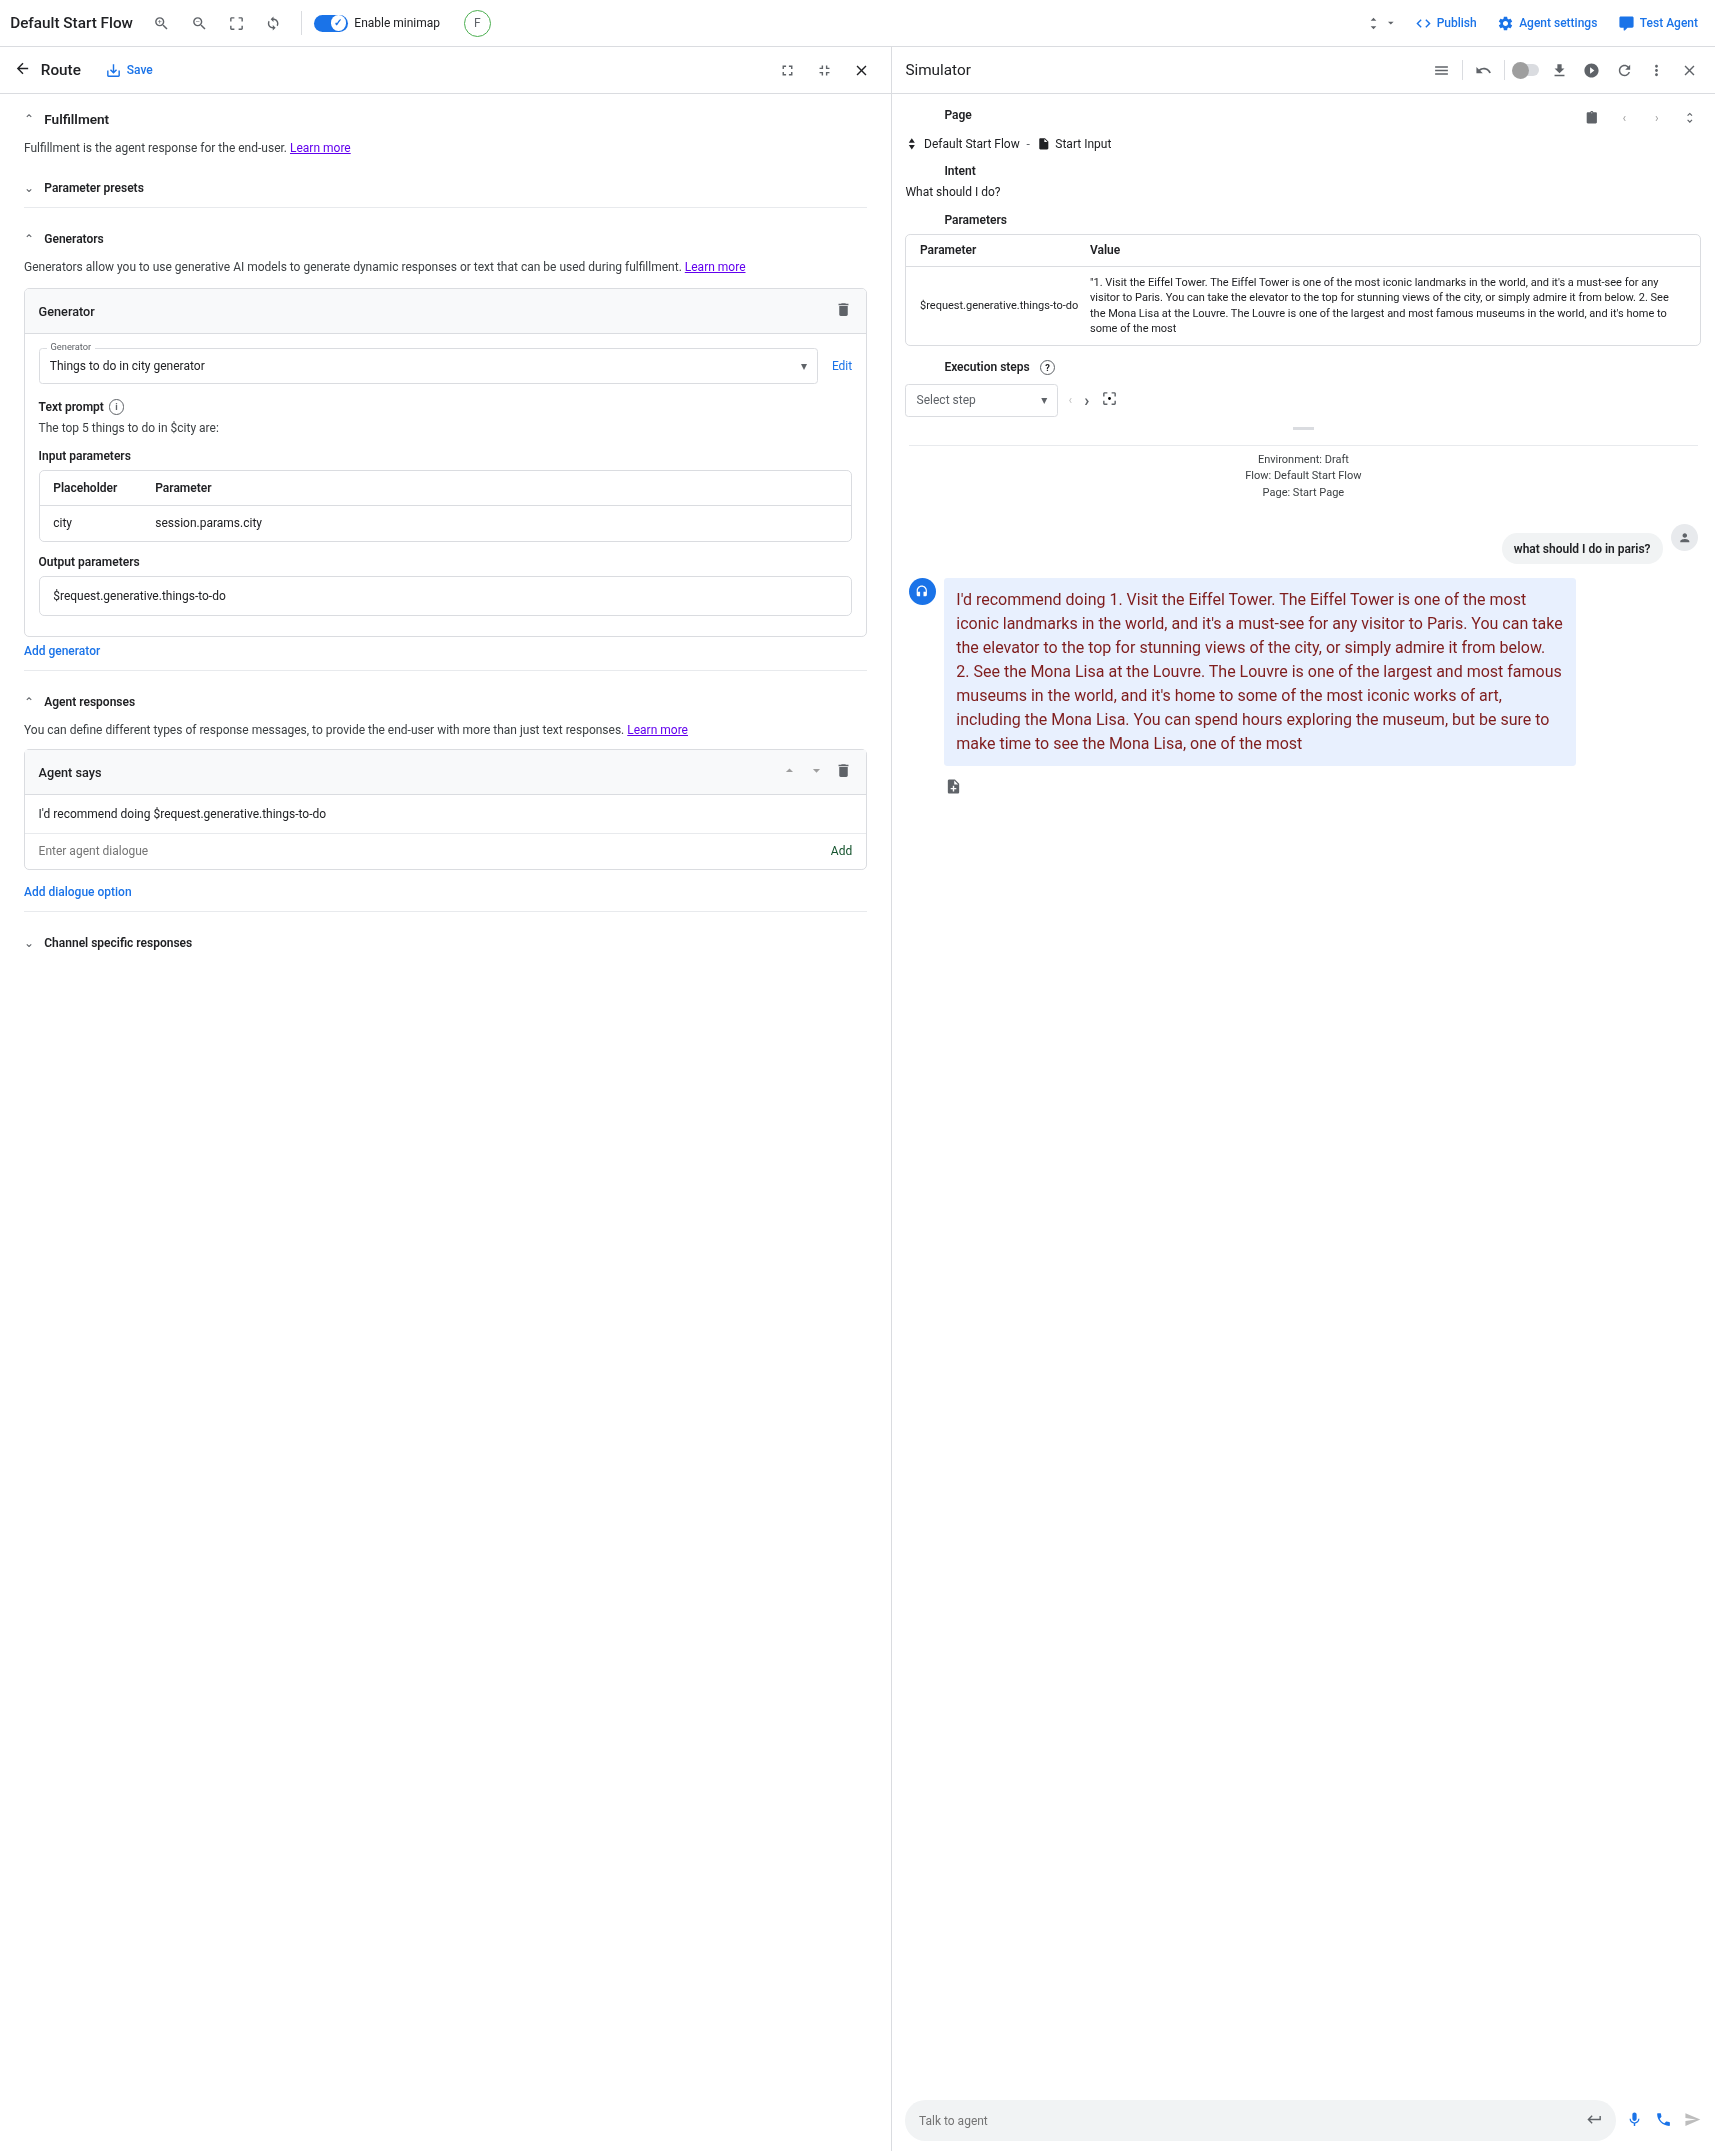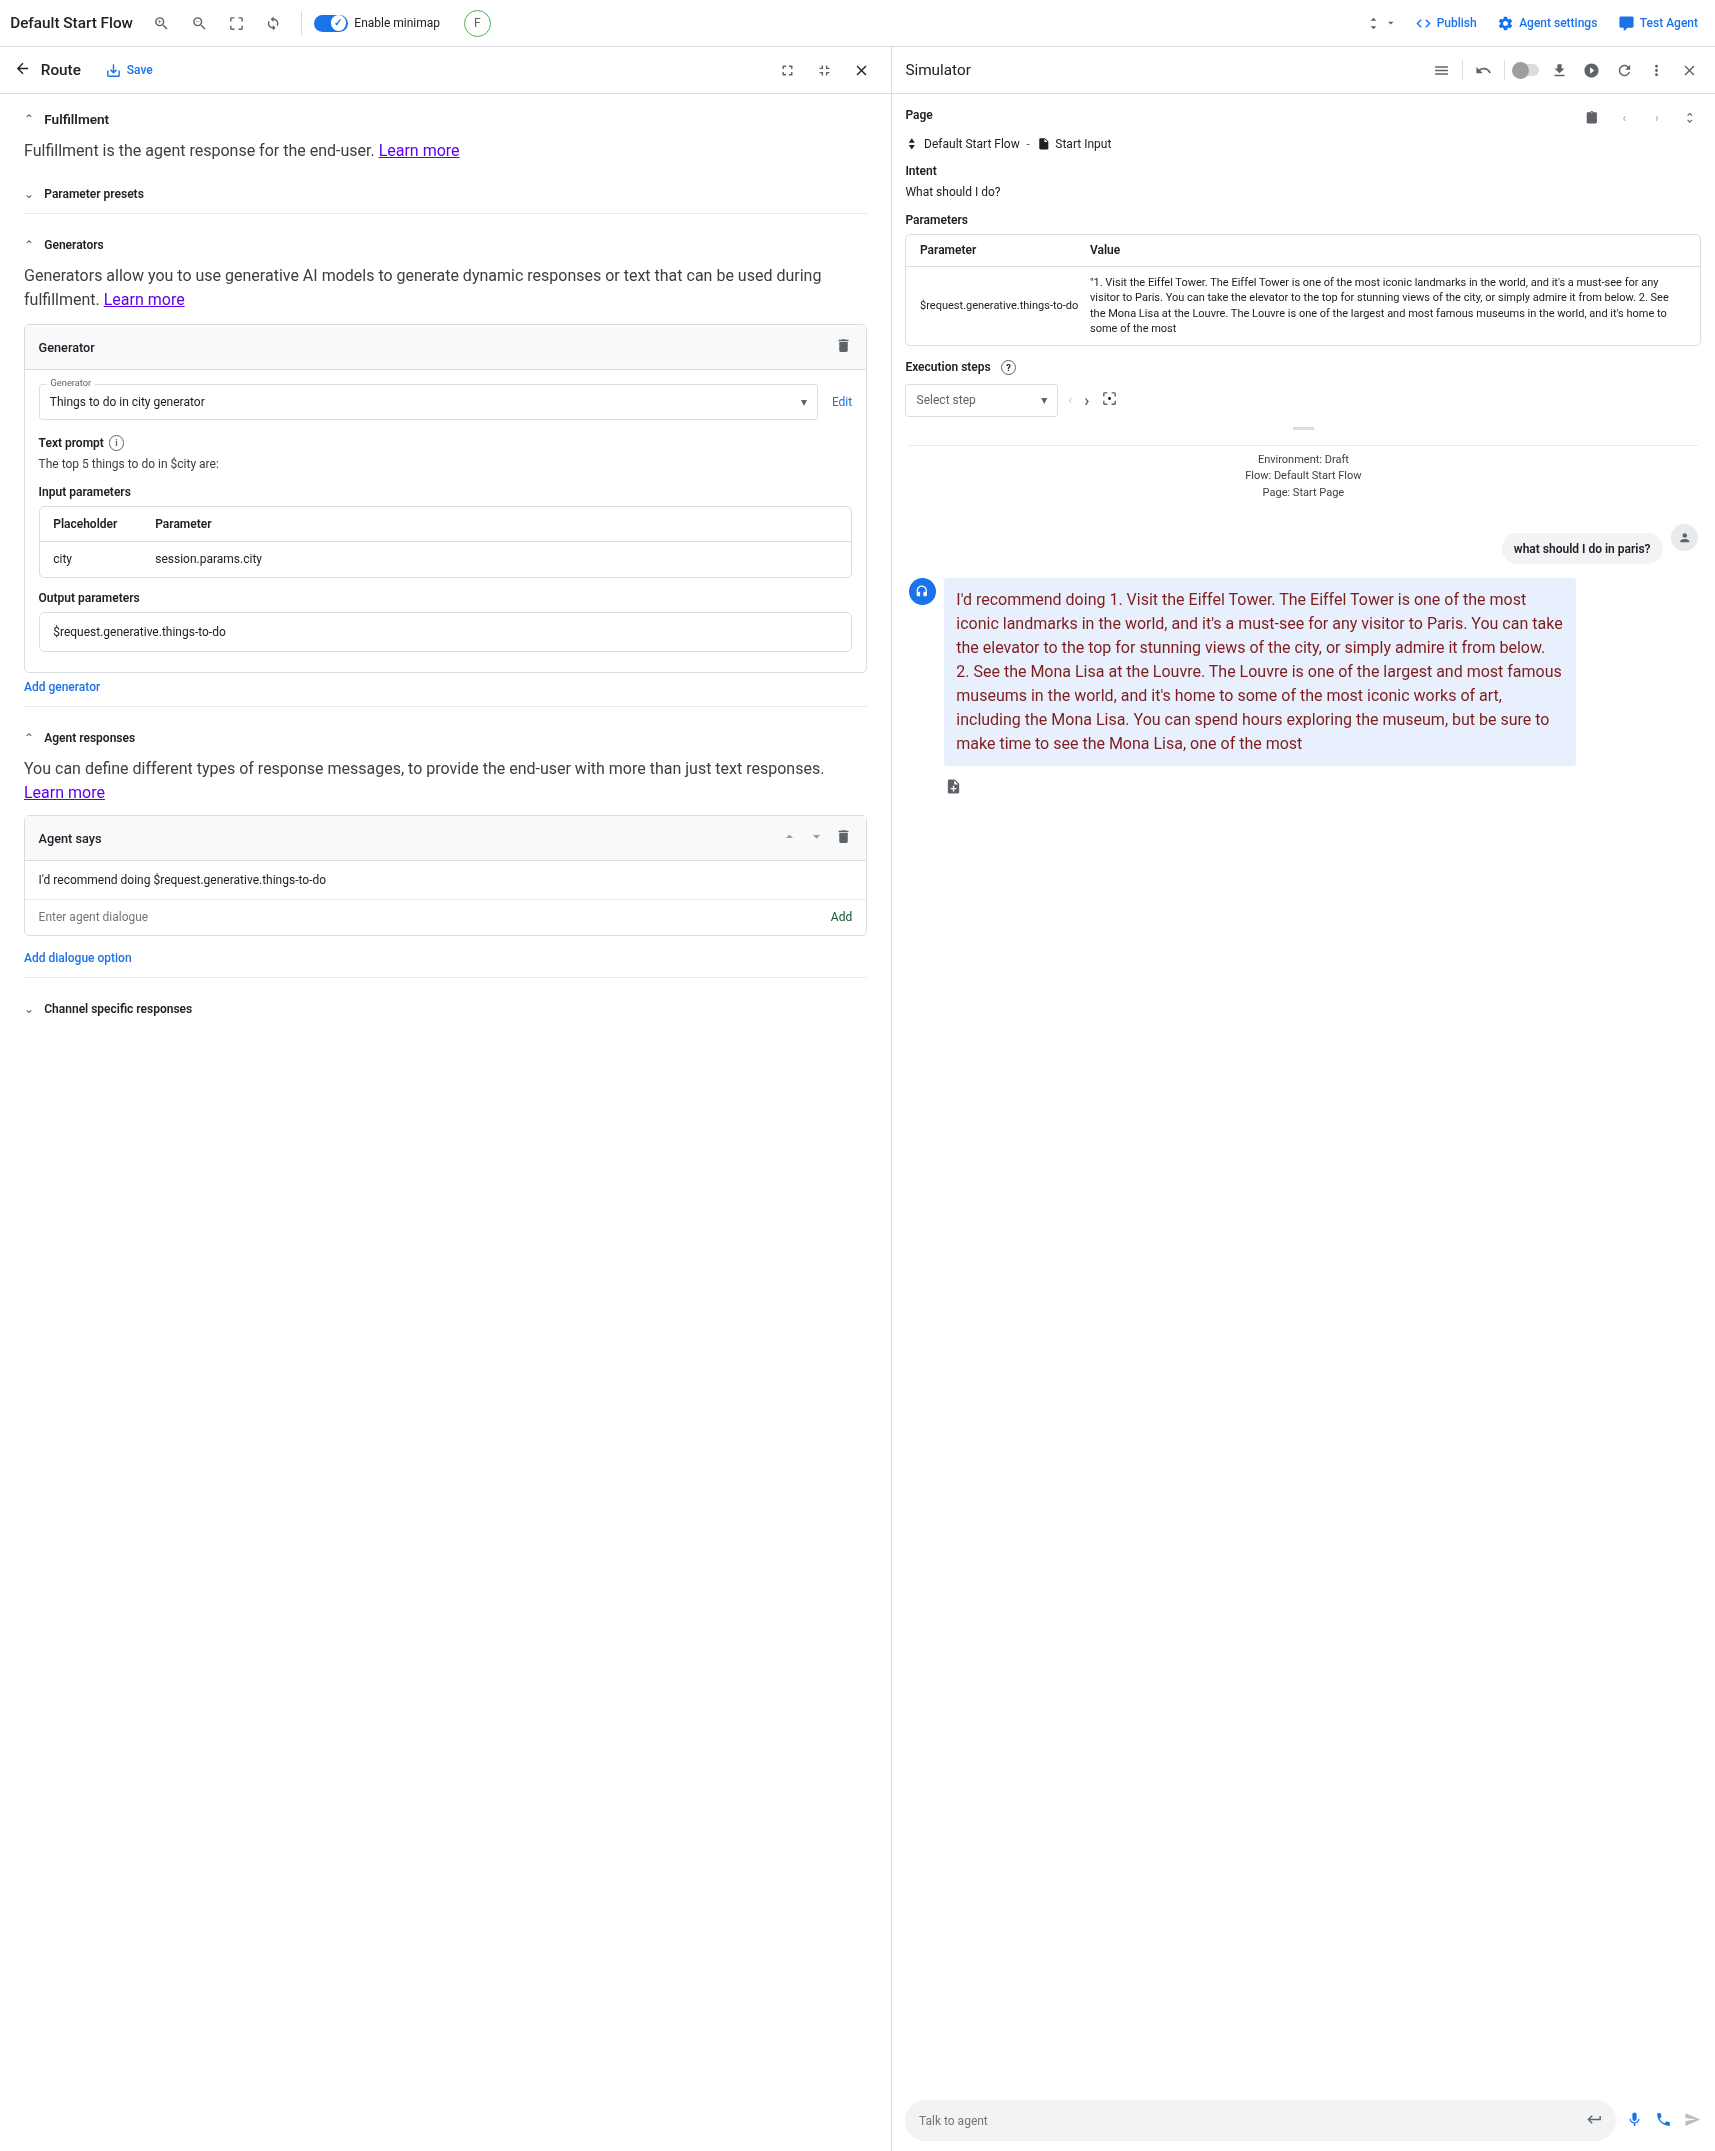--- a/index.html
+++ b/index.html
@@ -34,21 +34,21 @@
 .left-header .right { margin-left:auto; display:flex; gap:6.8px;}
 .left-header .right .icon-btn { width:30.5px; height:30.5px; display:flex;align-items:center;justify-content:center; cursor:pointer; color:#5f6368;}
 
 .left-body { overflow-y:auto; padding: 17px 24px; }
 
 .section { margin-bottom: 24px; }
 .section-hdr { display:flex; align-items:center; gap:10.2px; cursor:pointer; margin-bottom:12px;}
 .section-hdr .chv { font-size:12px; color:#5f6368;}
 .section-hdr .lbl { font-size:13.6px; font-weight:600; }
 .section-hdr.sub .lbl { font-size:12px; font-weight:600; }
-.section-desc { font-size:16px; color:#3c4043; margin-bottom:3.4px; line-height:1.5;}
+.section-desc { font-size:12px; color:#3c4043; margin-bottom:3.4px; line-height:1.5;}
 .section-desc a { color:#6200ee; text-decoration:underline; cursor:pointer;}
 .divider-line { border:none; border-top:0.8px solid #e8eaed; margin: 5.1px 0 13.6px;}
 
 .gen-card { border:0.8px solid #dadce0; border-radius:5.1px; overflow:hidden; margin-top:12px;}
 .gen-card-hdr { display:flex; align-items:center; padding:12px 13.6px; background:#f8f9fa; border-bottom:0.8px solid #dadce0;}
 .gen-card-hdr .t { font-size:12.7px; font-weight:500;}
 .gen-card-hdr .del { margin-left:auto; cursor:pointer;}
 .gen-card-body { padding: 13.6px; }
 .gen-select-row { display:flex; align-items:center; gap:13.6px; margin-bottom:15.3px;}
 .gen-select { position:relative; flex:1; }
@@ -86,21 +86,21 @@
 
 .sim-header { display:flex; align-items:center; height:47px; padding:0 13.6px; border-bottom:0.8px solid #dadce0; gap:14px;}
 .sim-header .t { font-size:15.3px; font-weight:400;}
 .sim-header .right { margin-left:auto; display:flex; align-items:center; gap:8.5px; color:#5f6368;}
 .sim-icon { cursor:pointer; display:flex; align-items:center; justify-content:center; width:24px; height:24px;}
 .mini-toggle { width:25.4px; height:12px; background:#dadce0; border-radius:6px; position:relative;}
 .mini-toggle::after { content:''; position:absolute; left:-1.7px; top:-2.5px; width:17px; height:17px; background:#9e9e9e; border-radius:50%;}
 .vdiv { width:0.8px; height:20.3px; background:#dadce0;}
 
 .sim-body { flex:1; overflow-y:auto; padding:12px 13.6px; display:flex; flex-direction:column;}
-.sim-label { font-size:12px; font-weight:600; margin-bottom:6.8px;}
+.sim-label { font-size:12px; font-weight:600; margin-bottom:6.8px;margin-left:39px;}
 .sim-row { display:flex; align-items:center; margin-bottom:6.8px;}
 .sim-row .nav { margin-left:auto; display:flex; gap:8.5px; color:#9e9e9e;}
 .breadcrumb-row { display:flex; align-items:center; gap:6.8px; margin-bottom:13.6px;}
 .breadcrumb-row .sep { color:#5f6368;}
 .bc-item { display:flex; align-items:center; gap:5.1px; font-size:12px;}
 
 .intent-text { font-size:12px; margin-bottom:13.6px;}
 
 .sim-params { border:0.8px solid #dadce0; border-radius:5.1px; margin-bottom:13.6px;}
 .sim-params .hdr { display:flex; padding:8.5px 13.6px; border-bottom:0.8px solid #dadce0; font-weight:600;}

